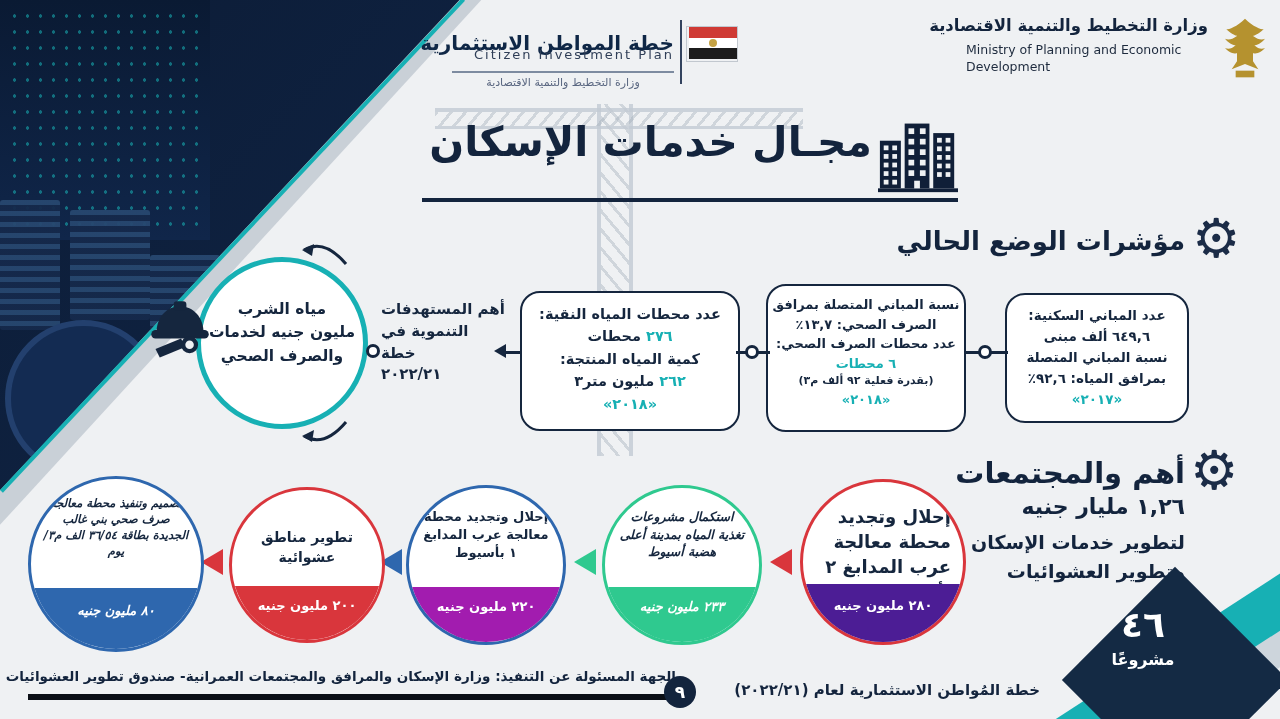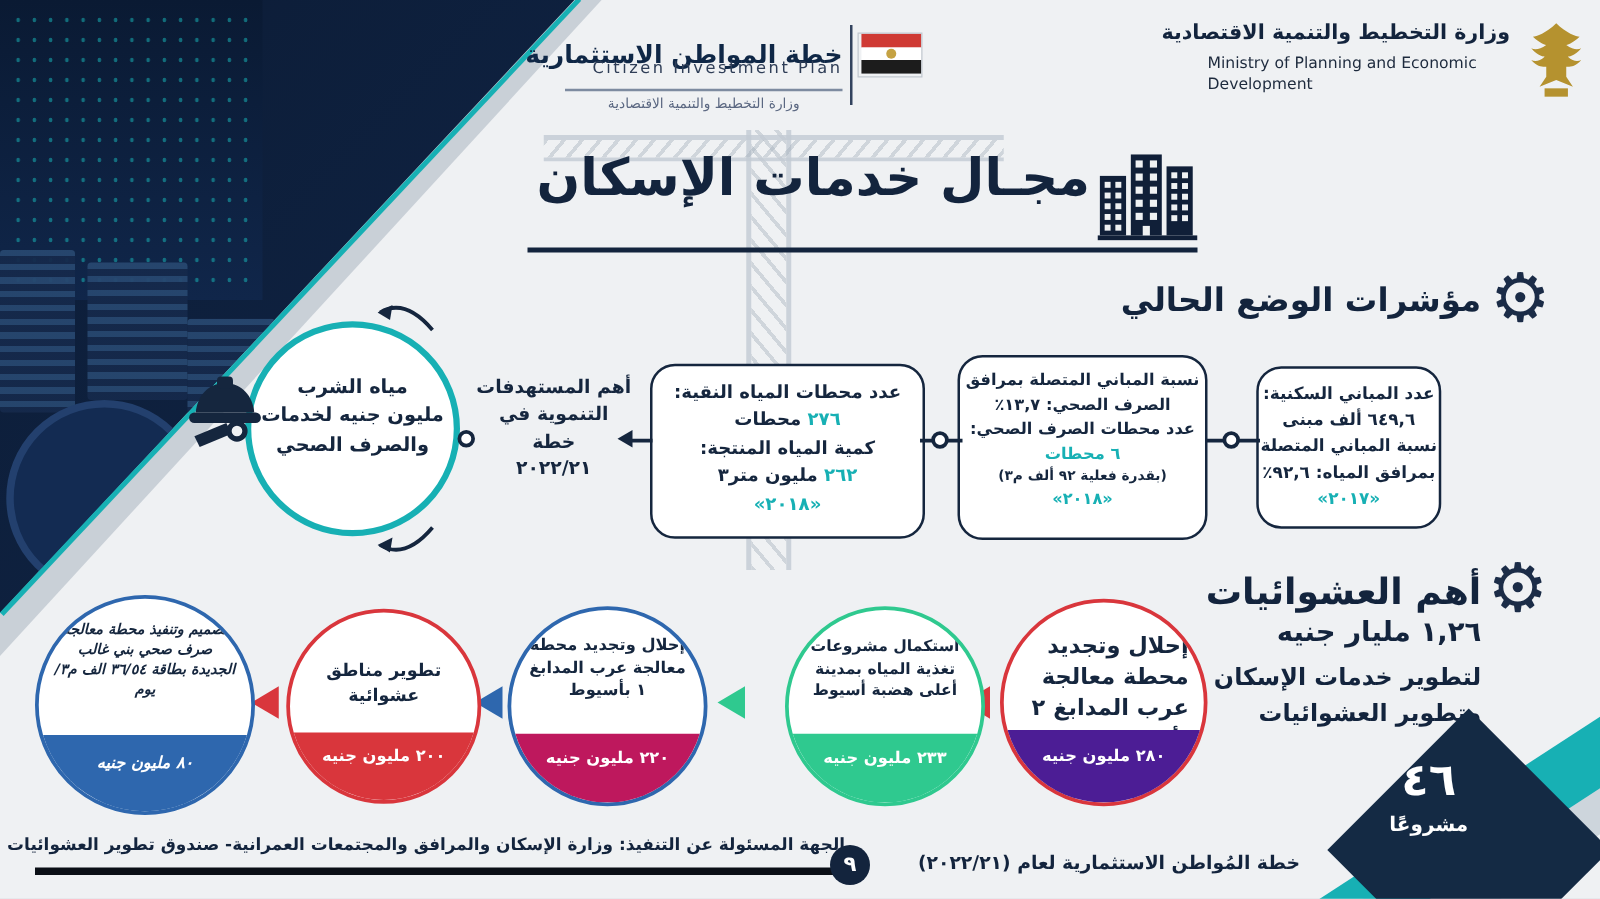--- a/index.html
+++ b/index.html
@@ -58,29 +58,29 @@
   #title-underline{right:322px;top:198px;width:536px;height:4px;background:#13243d;z-index:2;}
   #building-icon{right:322px;top:116px;z-index:2;}
 
   
   .sec-head{font-weight:bold;color:#13243d;white-space:nowrap;z-index:2;}
   .gear{z-index:2;color:#1b2c47;line-height:1;}
 
   
   .card{background:#fff;border:2.5px solid var(--navy);border-radius:20px;z-index:2;
     text-align:center;font-weight:bold;color:var(--navy);box-sizing:border-box;}
-  #card-buildings{left:1005px;top:293px;width:148px;height:130px;font-size:13.5px;line-height:1.55;padding-top:10px;}
+  #card-buildings{left:1005px;top:293px;width:184px;height:130px;font-size:13.5px;line-height:1.55;padding-top:10px;}
   #card-sanitation{left:766px;top:284px;width:200px;height:148px;font-size:13px;line-height:1.5;padding-top:9px;}
   #card-water{left:520px;top:291px;width:220px;height:140px;font-size:14.5px;line-height:1.55;padding-top:10px;}
   #card-sanitation .note{font-size:11px;}
   .conn{height:3px;background:var(--navy);z-index:2;}
   .node{width:14px;height:14px;border-radius:50%;background:#fff;border:3px solid var(--navy);z-index:3;box-sizing:border-box;}
   .tri-left{width:0;height:0;border-top:7px solid transparent;border-bottom:7px solid transparent;border-right:12px solid var(--navy);z-index:2;}
 
-  #targets{left:381px;top:299px;width:124px;text-align:center;font-size:15px;font-weight:bold;line-height:1.45;z-index:2;}
+  #targets{left:381px;top:299px;width:124px;text-align:left;font-size:15px;font-weight:bold;line-height:1.45;z-index:2;}
 
   
   #funding-circle{left:196px;top:257px;width:172px;height:172px;border-radius:50%;
     border:5.5px solid var(--teal);background:#fff;z-index:2;box-sizing:border-box;
     text-align:center;font-size:15.5px;font-weight:bold;line-height:1.5;padding-top:36px;}
   #helmet{left:142px;top:298px;z-index:3;}
   .curve-arrow{z-index:2;}
 
   
   #proj-total{right:95px;top:494px;font-size:22px;font-weight:bold;color:#13243d;white-space:nowrap;z-index:2;}
@@ -264,40 +264,40 @@
     </svg>
 </div>
 <div class="abs curve-arrow" style="left:302px;top:418px;">
   <svg width="46" height="32" viewBox="0 0 46 32">
       <path d="M44 4 Q 22 30 2 18" fill="none" stroke="#15263e" stroke-width="3"></path>
       <polygon points="0,18 12,12 10,24" fill="#15263e"></polygon>
     </svg>
 </div>
 
 <span class="abs gear" style="left:1190px;top:444px;font-size:54px;">⚙</span>
-<div class="abs sec-head" style="right:95px;top:456px;font-size:29px;">أهم العشوائيات</div>
+<div class="abs sec-head" style="right:95px;top:456px;font-size:29px;">أهم والمجتمعات</div>
 <div class="abs" id="proj-total">١,٢٦ مليار جنيه</div>
 <div class="abs proj-sub" style="top:531px;">لتطوير خدمات الإسكان</div>
 <div class="abs proj-sub" style="top:560px;">وتطوير العشوائيات</div>
 
 <div class="pcircle" style="left: 800px; top: 479px; width: 166px; height: 166px; border-color: rgb(217, 54, 60);">
   <div class="ptext" style="font-size:18px;padding-top:22px;text-align:right;">إحلال وتجديد محطة معالجة عرب المدابغ ٢ بأسيوط</div>
   <div class="pband" style="background: #4c1d95;">٢٨٠ مليون جنيه</div>
 </div>
 <div class="parrow" style="left: 770px; top: 549px; border-right-color: rgb(217, 54, 60);"></div>
 
-<div class="pcircle" style="left: 628px; top: 485px; width: 160px; height: 160px; border-color: rgb(47, 201, 143);">
+<div class="pcircle" style="left: 602px; top: 485px; width: 160px; height: 160px; border-color: rgb(47, 201, 143); font-style: italic;">
   <div class="ptext" style="font-size:12.5px;padding-top:20px;">استكمال مشروعات تغذية المياه بمدينة أعلى هضبة أسيوط</div>
   <div class="pband" style="background: rgb(47, 201, 143);">٢٣٣ مليون جنيه</div>
 </div>
 <div class="parrow" style="left: 574px; top: 549px; border-right-color: rgb(47, 201, 143);"></div>
 
 <div class="pcircle" style="left: 406px; top: 485px; width: 160px; height: 160px; border-color: rgb(46, 103, 174);">
   <div class="ptext" style="font-size:13px;padding-top:20px;">إحلال وتجديد محطة معالجة عرب المدابغ ١ بأسيوط</div>
-  <div class="pband" style="background: #be185d;">٢٢٠ مليون جنيه</div>
+  <div class="pband" style="background: #a21caf;">٢٢٠ مليون جنيه</div>
 </div>
 <div class="parrow" style="left: 380px; top: 549px; border-right-color: rgb(46, 103, 174);"></div>
 
 <div class="pcircle" style="left: 229px; top: 487px; width: 156px; height: 156px; border-color: rgb(217, 54, 60);">
   <div class="ptext" style="font-size:14px;padding-top:38px;">تطوير مناطق عشوائية</div>
   <div class="pband" style="background: rgb(217, 54, 60);">٢٠٠ مليون جنيه</div>
 </div>
 <div class="parrow" style="left: 201px; top: 549px; border-right-color: rgb(217, 54, 60);"></div>
 
 <div class="pcircle" style="left: 28px; top: 476px; width: 176px; height: 176px; border-color: rgb(46, 103, 174); font-style: italic;">

